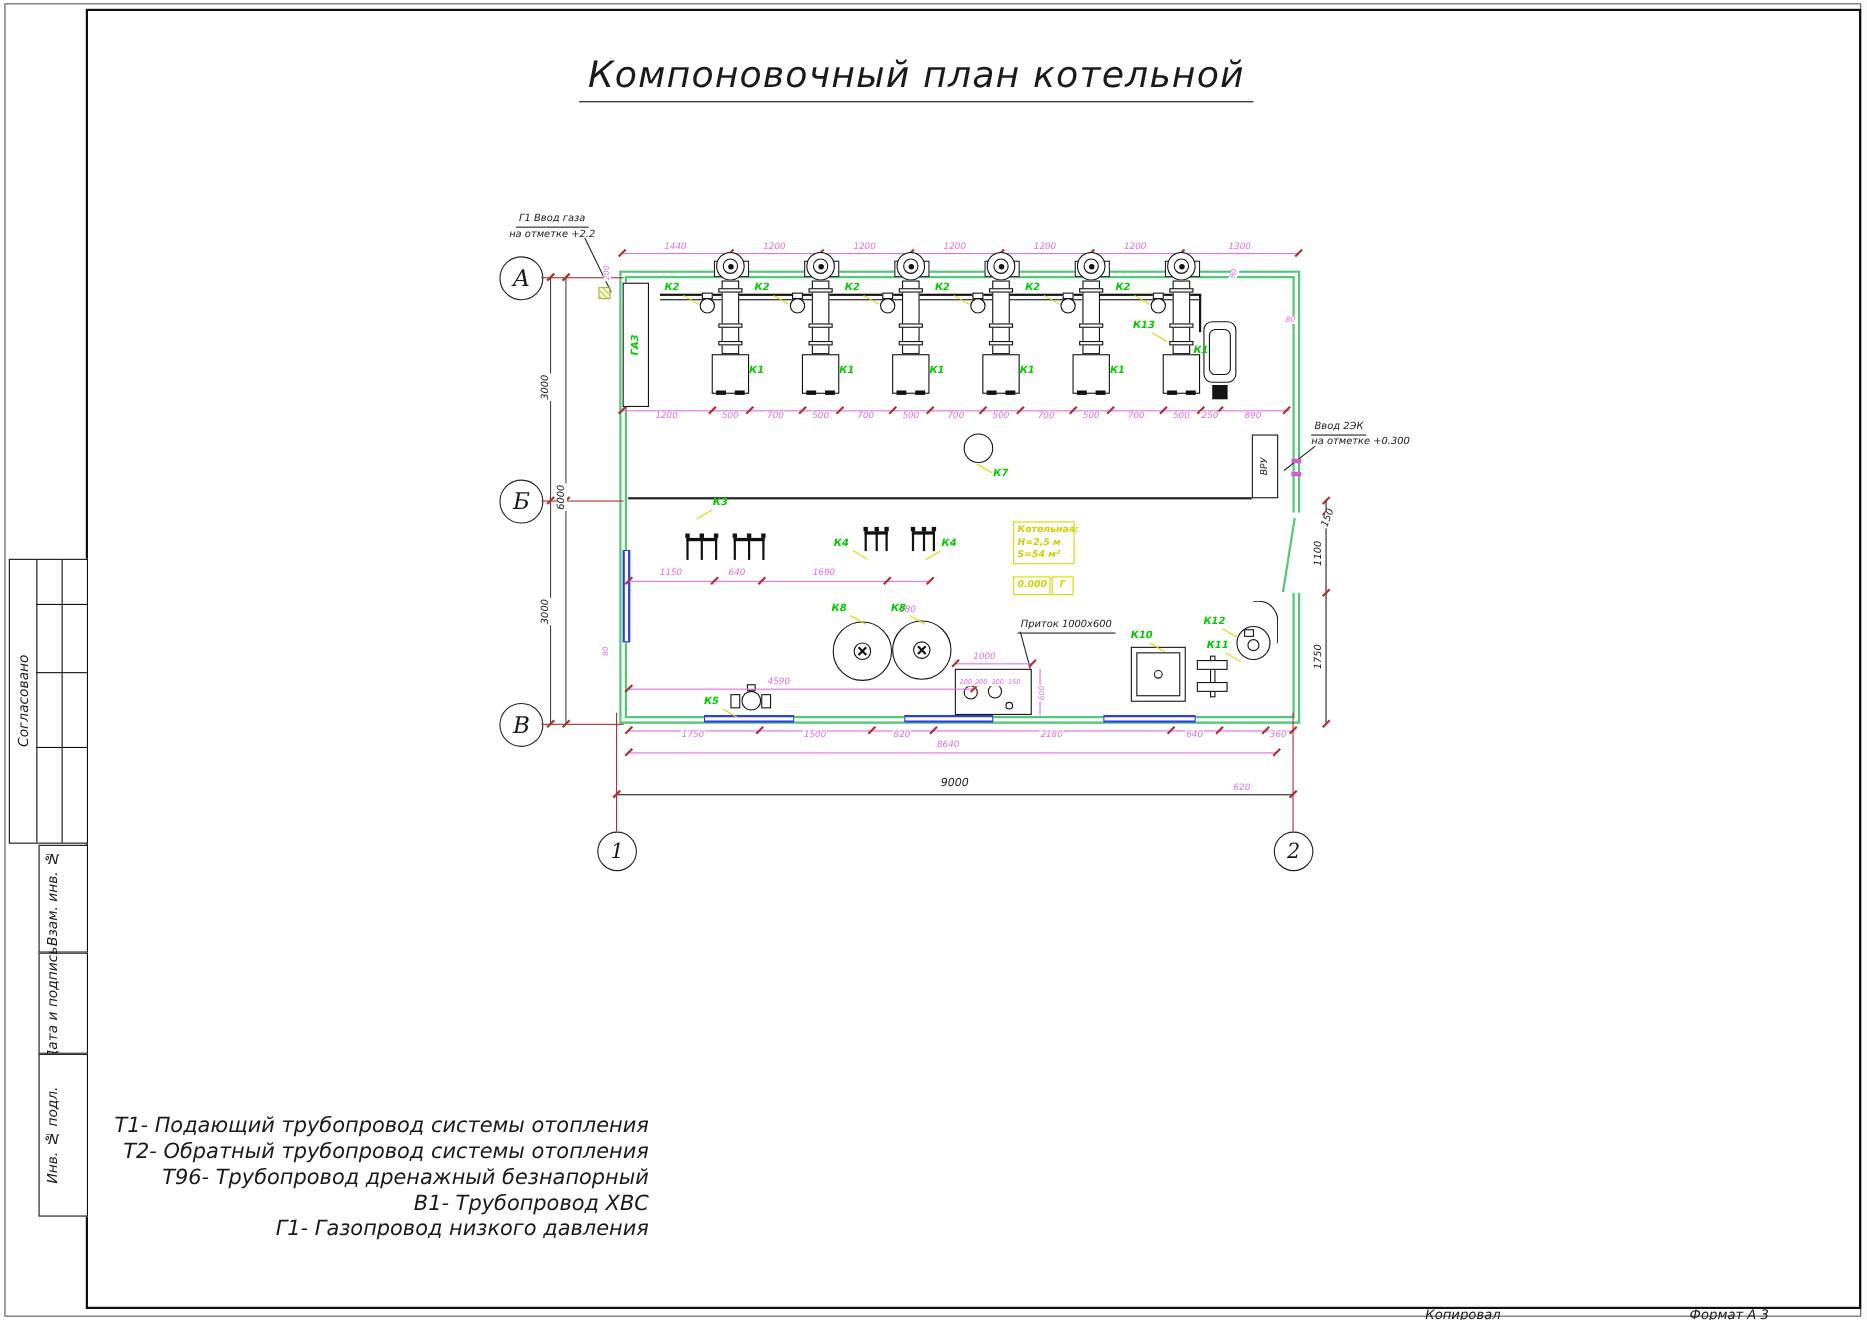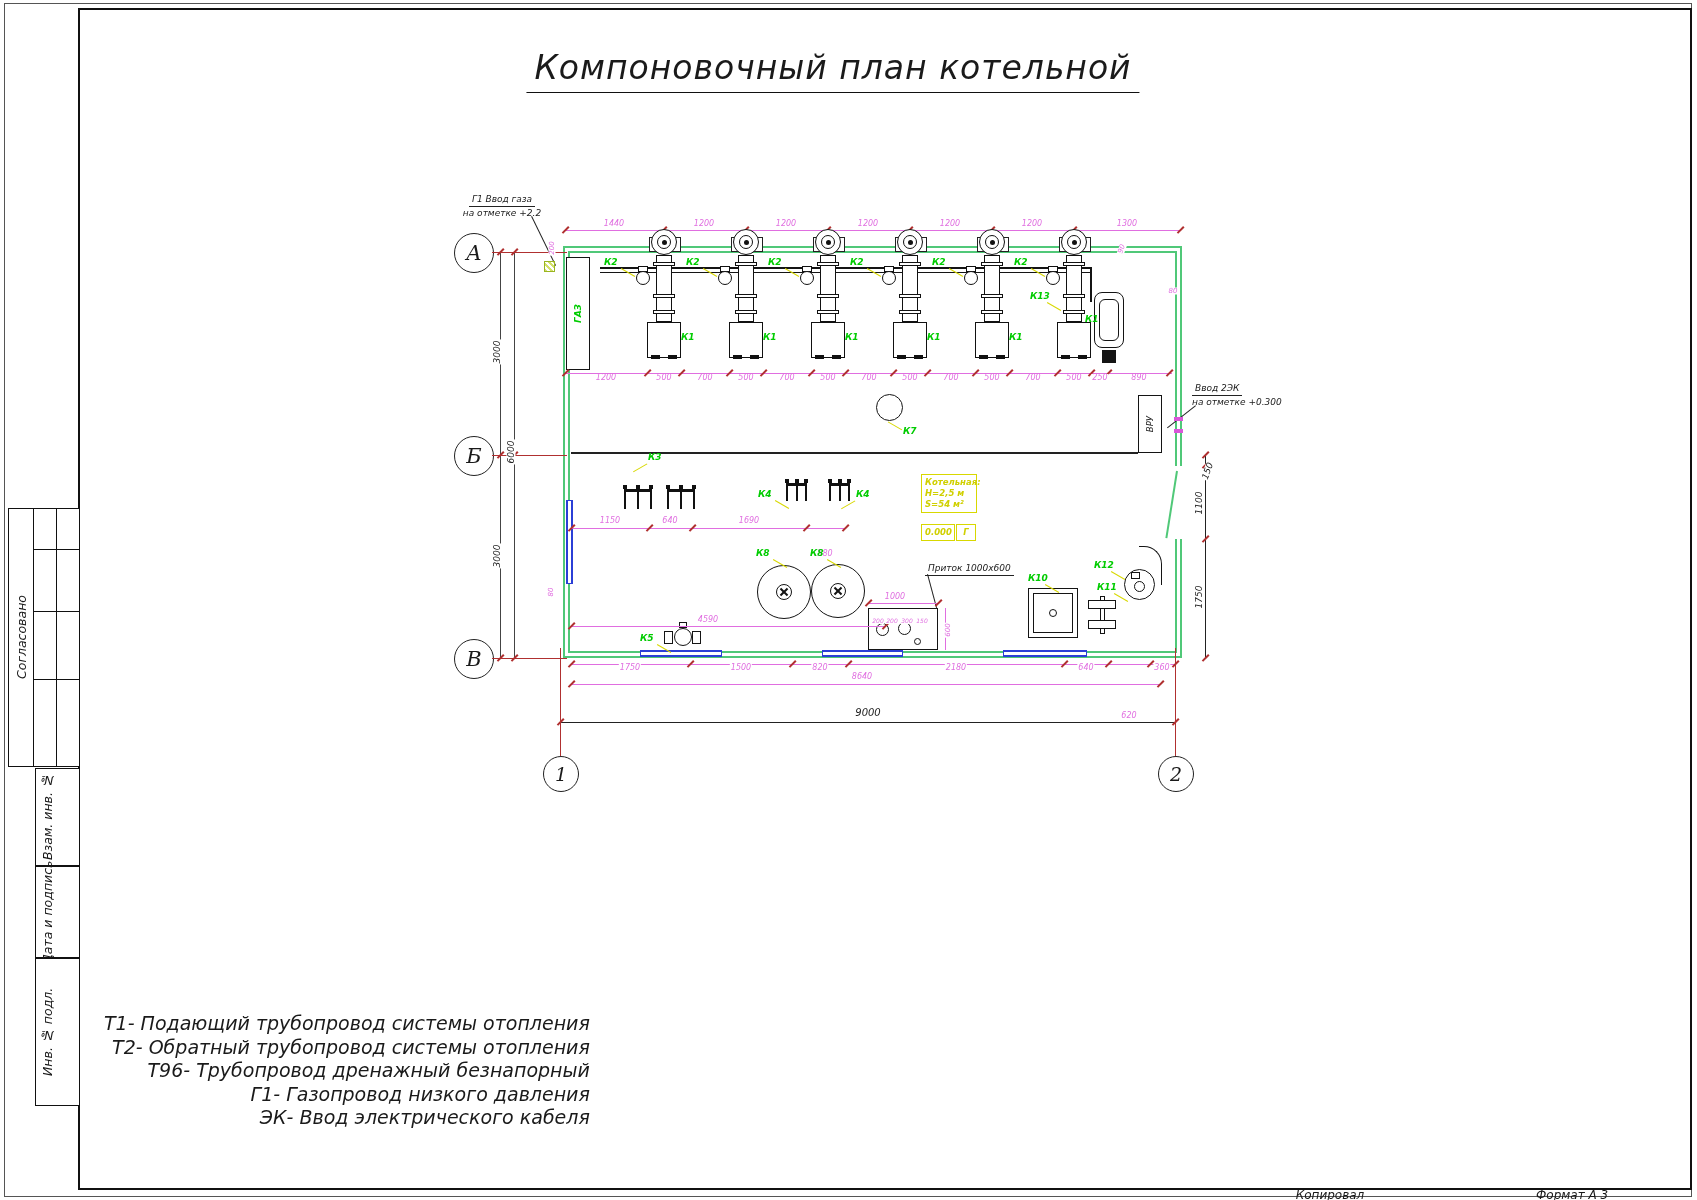--- a/index.html
+++ b/index.html
@@ -62,22 +62,22 @@
     <div class="vlabel" style="width:22px;">Дата и подпись</div>
   </div>
   <div class="stampbox" style="left:35px;top:958px;width:43px;height:146px;">
     <div class="vlabel" style="width:22px;">Инв. № подл.</div>
   </div>
 
   <div class="legend">
     <div>Т1- Подающий трубопровод системы отопления</div>
     <div>Т2- Обратный трубопровод системы отопления</div>
     <div>Т96- Трубопровод дренажный безнапорный</div>
+    <div>В1- Трубопровод ХВС</div>
     <div>Г1- Газопровод низкого давления</div>
-    <div>ЭК- Ввод электрического кабеля</div>
   </div>
 
   <div class="footer-text" style="left:1285px;top:1188px;width:90px;text-align:center;">Копировал</div>
   <div class="footer-text" style="left:1536px;top:1188px;">Формат А 3</div>
 
   <div class="abs" style="left:563px;top:246px;width:619px;height:412px;box-sizing:border-box;
        border:2px solid #50c878;box-shadow:inset 0 0 0 3px #fff, inset 0 0 0 5px #50c878;background:#fff;z-index:5;"></div>
 
   <div class="ln" style="left:571px;top:452px;width:567px;height:1.5px;background:#222;z-index:10;"></div>
 

